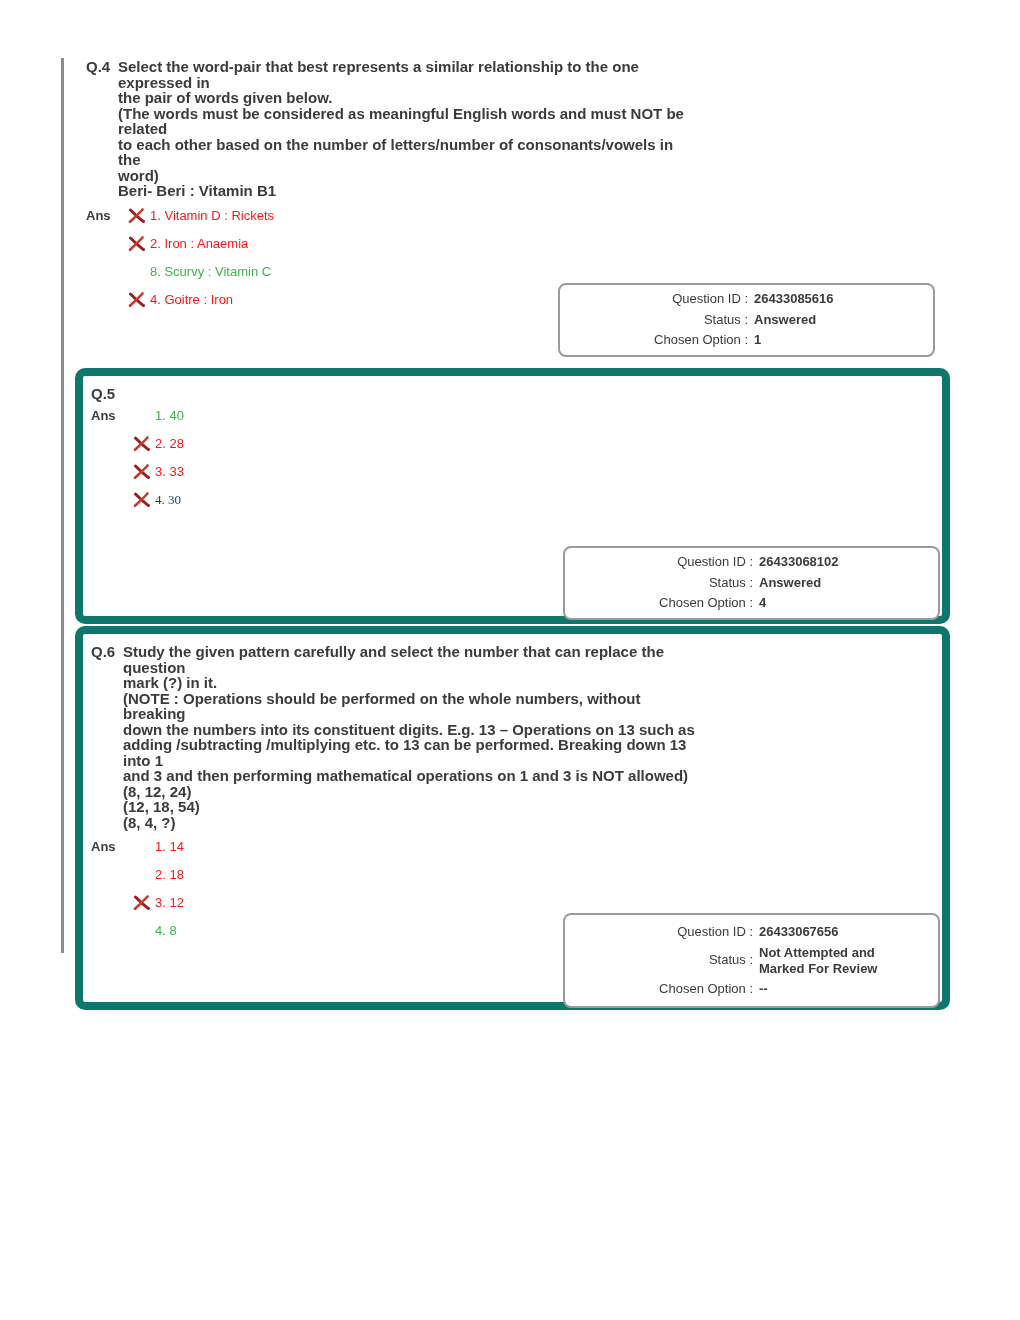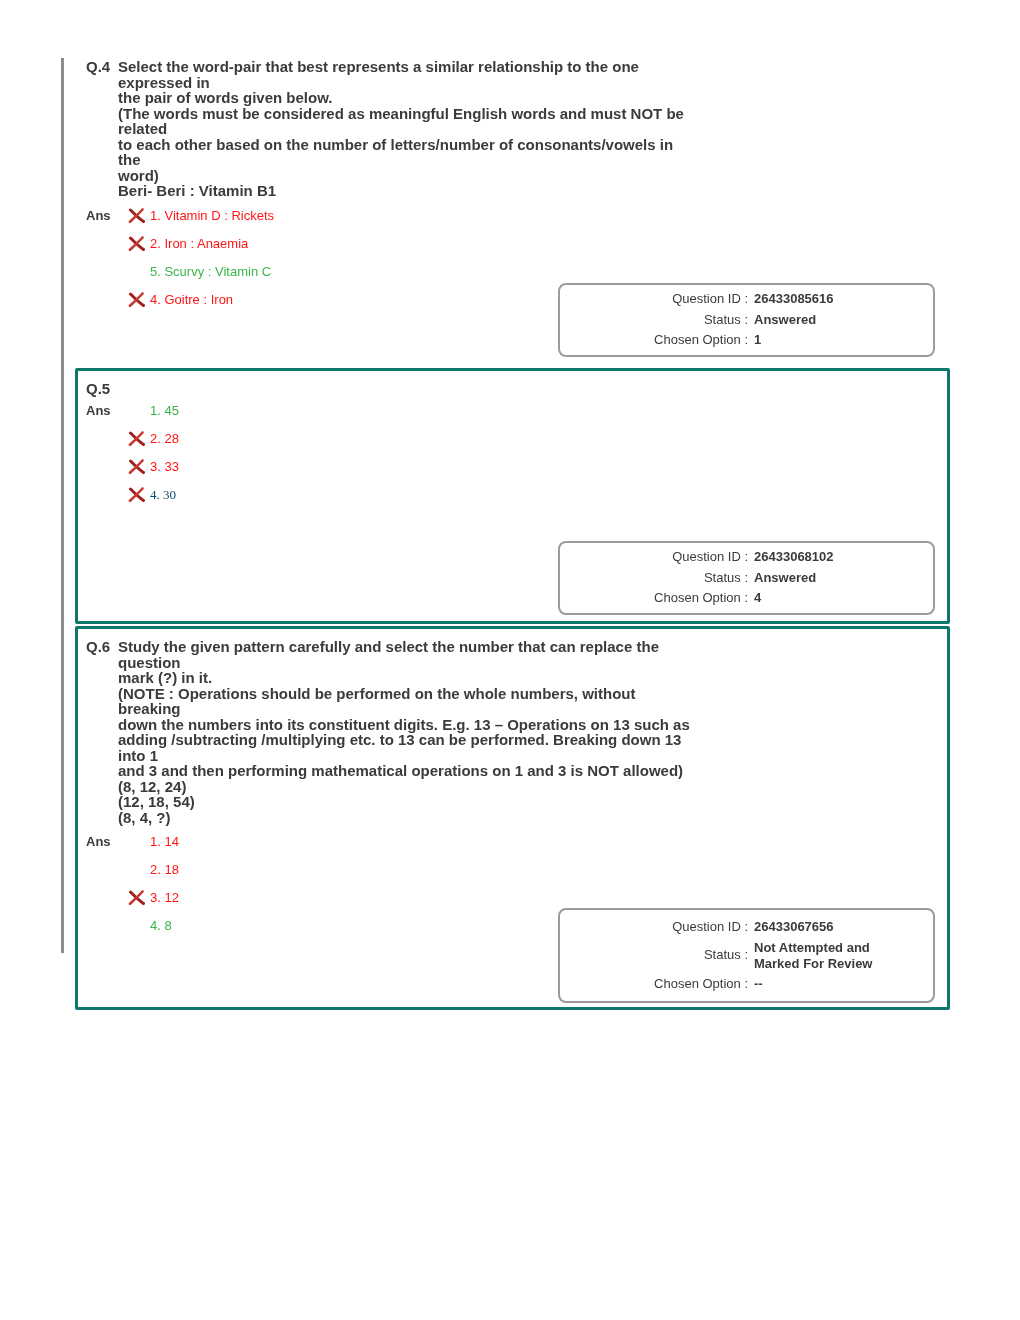--- a/index.html
+++ b/index.html
@@ -7,21 +7,21 @@
   body {
     width: 1020px; height: 1320px; position: relative;
     font-family: "Liberation Sans", sans-serif;
     color: #3b3b3b;
   }
   .left-rule {
     position: absolute; left: 61px; top: 58px;
     width: 3px; height: 895px; background: #8c8c8c;
   }
   .section { position: absolute; left: 75px; width: 875px; background: #fff; }
-  .section.bordered { border: 3px solid #0f766e; border-radius: 2px; }
+  .section.bordered { border: 8px solid #0f766e; border-radius: 10px; }
   #sec-q4 { top: 52px; }
   #sec-q5 { top: 368px; height: 256px; }
   #sec-q6 { top: 626px; height: 384px; }
 
   .qrow { display: flex; font-weight: bold; font-size: 15px; line-height: 15.5px; }
   #sec-q4 .qrow { padding: 7px 0 0 11px; }
   .bordered .qrow { padding: 10px 0 0 8px; }
   .qnum { width: 32px; flex: none; }
   .qtext { width: 578px; white-space: pre-line; }
 
@@ -88,21 +88,21 @@
         </span>
         <span class="optlbl" style="color: rgb(255, 21, 21);">2. Iron : Anaemia</span>
       </div>
       <div class="opt">
         <span class="icon-slot" style="visibility: hidden;">
           <svg width="17" height="15" viewBox="0 0 17 15">
               <path d="M2.5 2 C 6 5.5, 11 10.5, 15.5 13.5" stroke="#9e1f1c" stroke-width="3" fill="none" stroke-linecap="round"></path>
               <path d="M14.5 1.5 C 10.5 6, 6 10, 2 13.8" stroke="#c43a2e" stroke-width="2.6" fill="none" stroke-linecap="round"></path>
             </svg>
         </span>
-        <span class="optlbl" style="color: rgb(60, 181, 74);">5. Scurvy : Vitamin C</span>
+        <span class="optlbl" style="color: rgb(60, 181, 74);">8. Scurvy : Vitamin C</span>
       </div>
       <div class="opt">
         <span class="icon-slot">
           <svg width="17" height="15" viewBox="0 0 17 15">
               <path d="M2.5 2 C 6 5.5, 11 10.5, 15.5 13.5" stroke="#9e1f1c" stroke-width="3" fill="none" stroke-linecap="round"></path>
               <path d="M14.5 1.5 C 10.5 6, 6 10, 2 13.8" stroke="#c43a2e" stroke-width="2.6" fill="none" stroke-linecap="round"></path>
             </svg>
         </span>
         <span class="optlbl" style="color: rgb(255, 21, 21);">4. Goitre : Iron</span>
       </div>
@@ -131,21 +131,21 @@
   <div class="ansrow">
     <span class="anslbl">Ans</span>
     <div class="opts">
       <div class="opt">
         <span class="icon-slot" style="visibility: hidden;">
           <svg width="17" height="15" viewBox="0 0 17 15">
               <path d="M2.5 2 C 6 5.5, 11 10.5, 15.5 13.5" stroke="#9e1f1c" stroke-width="3" fill="none" stroke-linecap="round"></path>
               <path d="M14.5 1.5 C 10.5 6, 6 10, 2 13.8" stroke="#c43a2e" stroke-width="2.6" fill="none" stroke-linecap="round"></path>
             </svg>
         </span>
-        <span class="optlbl" style="color: rgb(60, 181, 74);">1. 45</span>
+        <span class="optlbl" style="color: rgb(60, 181, 74);">1. 40</span>
       </div>
       <div class="opt">
         <span class="icon-slot">
           <svg width="17" height="15" viewBox="0 0 17 15">
               <path d="M2.5 2 C 6 5.5, 11 10.5, 15.5 13.5" stroke="#9e1f1c" stroke-width="3" fill="none" stroke-linecap="round"></path>
               <path d="M14.5 1.5 C 10.5 6, 6 10, 2 13.8" stroke="#c43a2e" stroke-width="2.6" fill="none" stroke-linecap="round"></path>
             </svg>
         </span>
         <span class="optlbl" style="color: rgb(255, 21, 21);">2. 28</span>
       </div>

